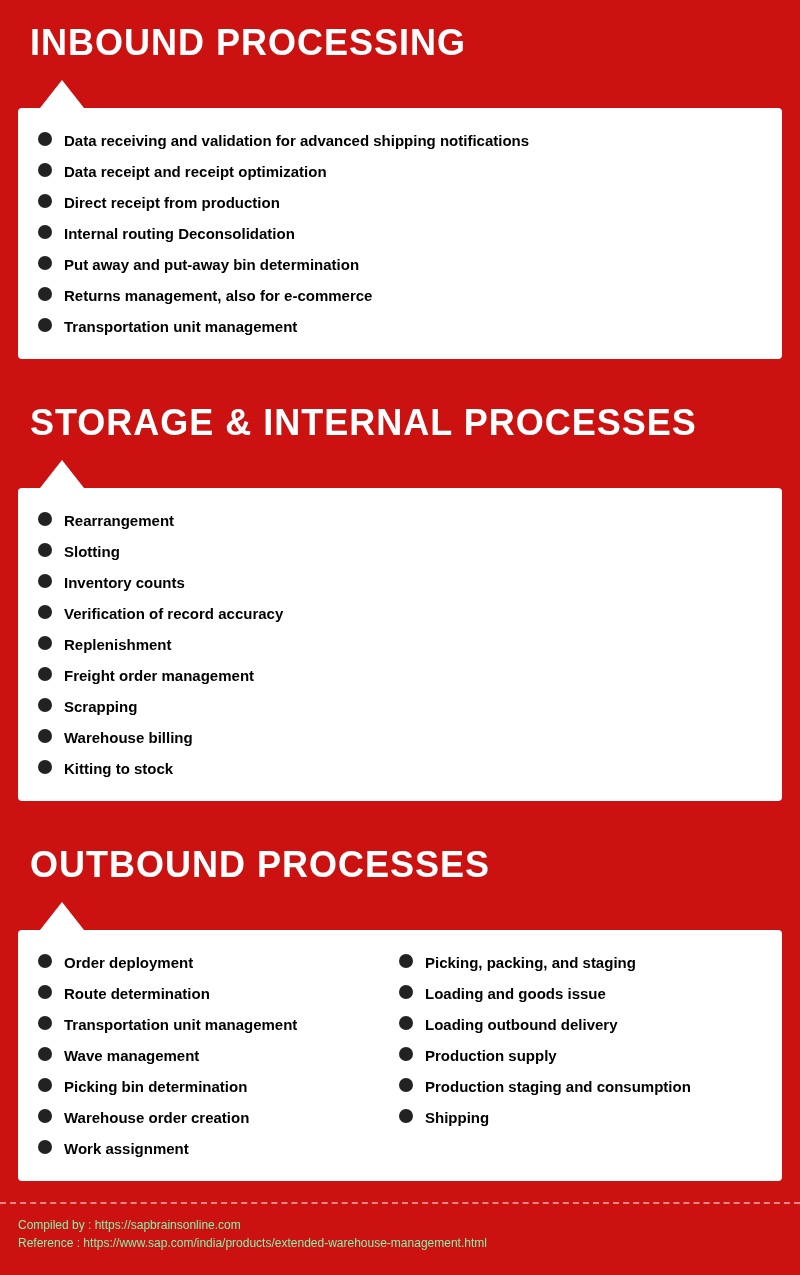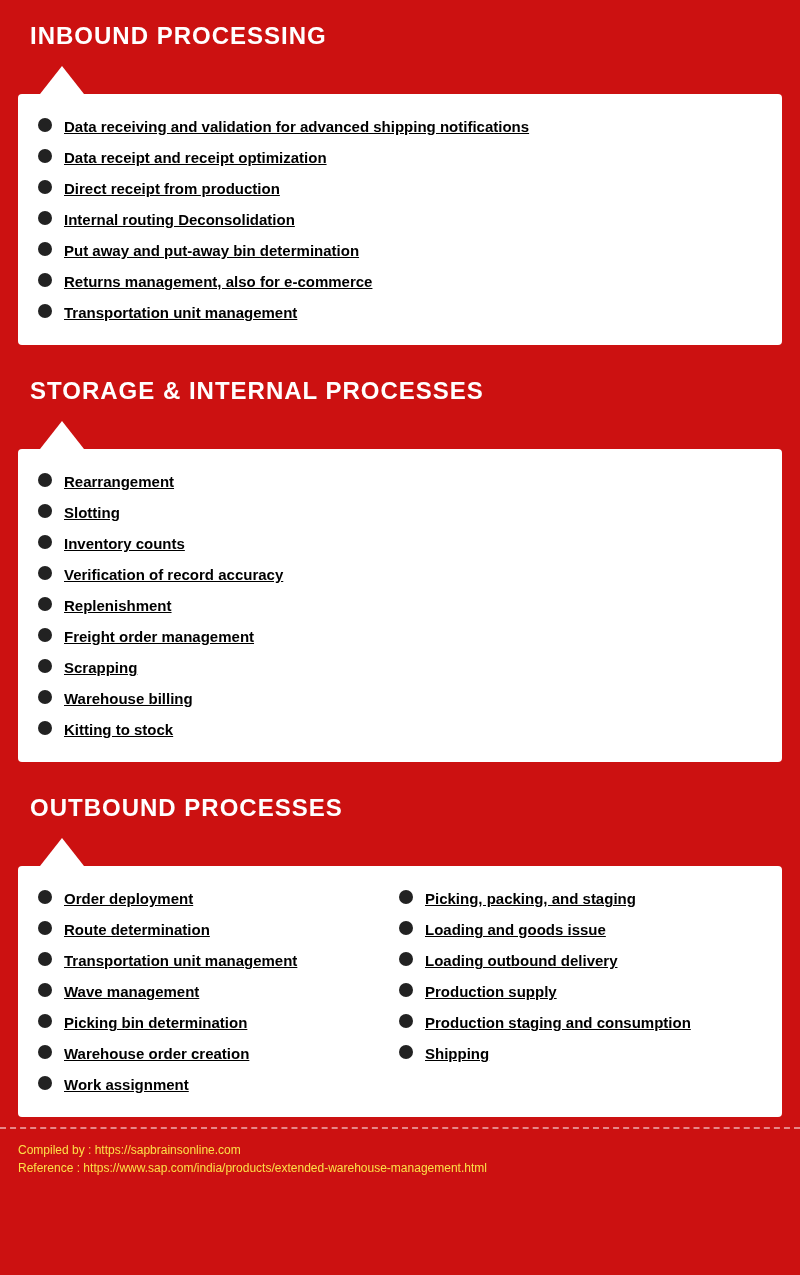--- a/index.html
+++ b/index.html
@@ -16,45 +16,44 @@
       background-color: #cc1111;
       padding: 0;
     }
 
     
     .section-header {
       padding: 22px 30px 10px 30px;
     }
 
     .section-title {
-      font-size: 24px;
+      font-size: 36px;
       font-weight: 900;
       color: #fff;
       letter-spacing: 1px;
       text-transform: uppercase;
     }
 
     
     .arrow-up {
       width: 0;
       height: 0;
       border-left: 22px solid transparent;
       border-right: 22px solid transparent;
       border-bottom: 28px solid #fff;
       margin-left: 40px;
       margin-top: 6px;
     }
 
     
     .content-box {
       background-color: #fff;
-      margin: 0 18px 10px 18px;
+      margin: 0 18px 21px 18px;
       border-radius: 4px;
       padding: 22px 30px 22px 20px;
-      text-decoration: underline;
     }
 
     .bullet-list {
       list-style: none;
       padding: 0;
     }
 
     .bullet-list li {
       display: flex;
       align-items: flex-start;
@@ -91,21 +90,21 @@
 
     
     .footer {
       padding: 14px 18px 8px 18px;
       border-top: 2px dashed rgba(255,255,255,0.5);
       margin-top: 10px;
     }
 
     .footer-line {
       font-size: 12px;
-      color: #fde047;
+      color: #86efac;
       margin-bottom: 4px;
     }
   </style>
 </head>
 <body>
 
 <div class="main-container">
 
   <div class="section-header">
     <h1 class="section-title">INBOUND PROCESSING</h1>

